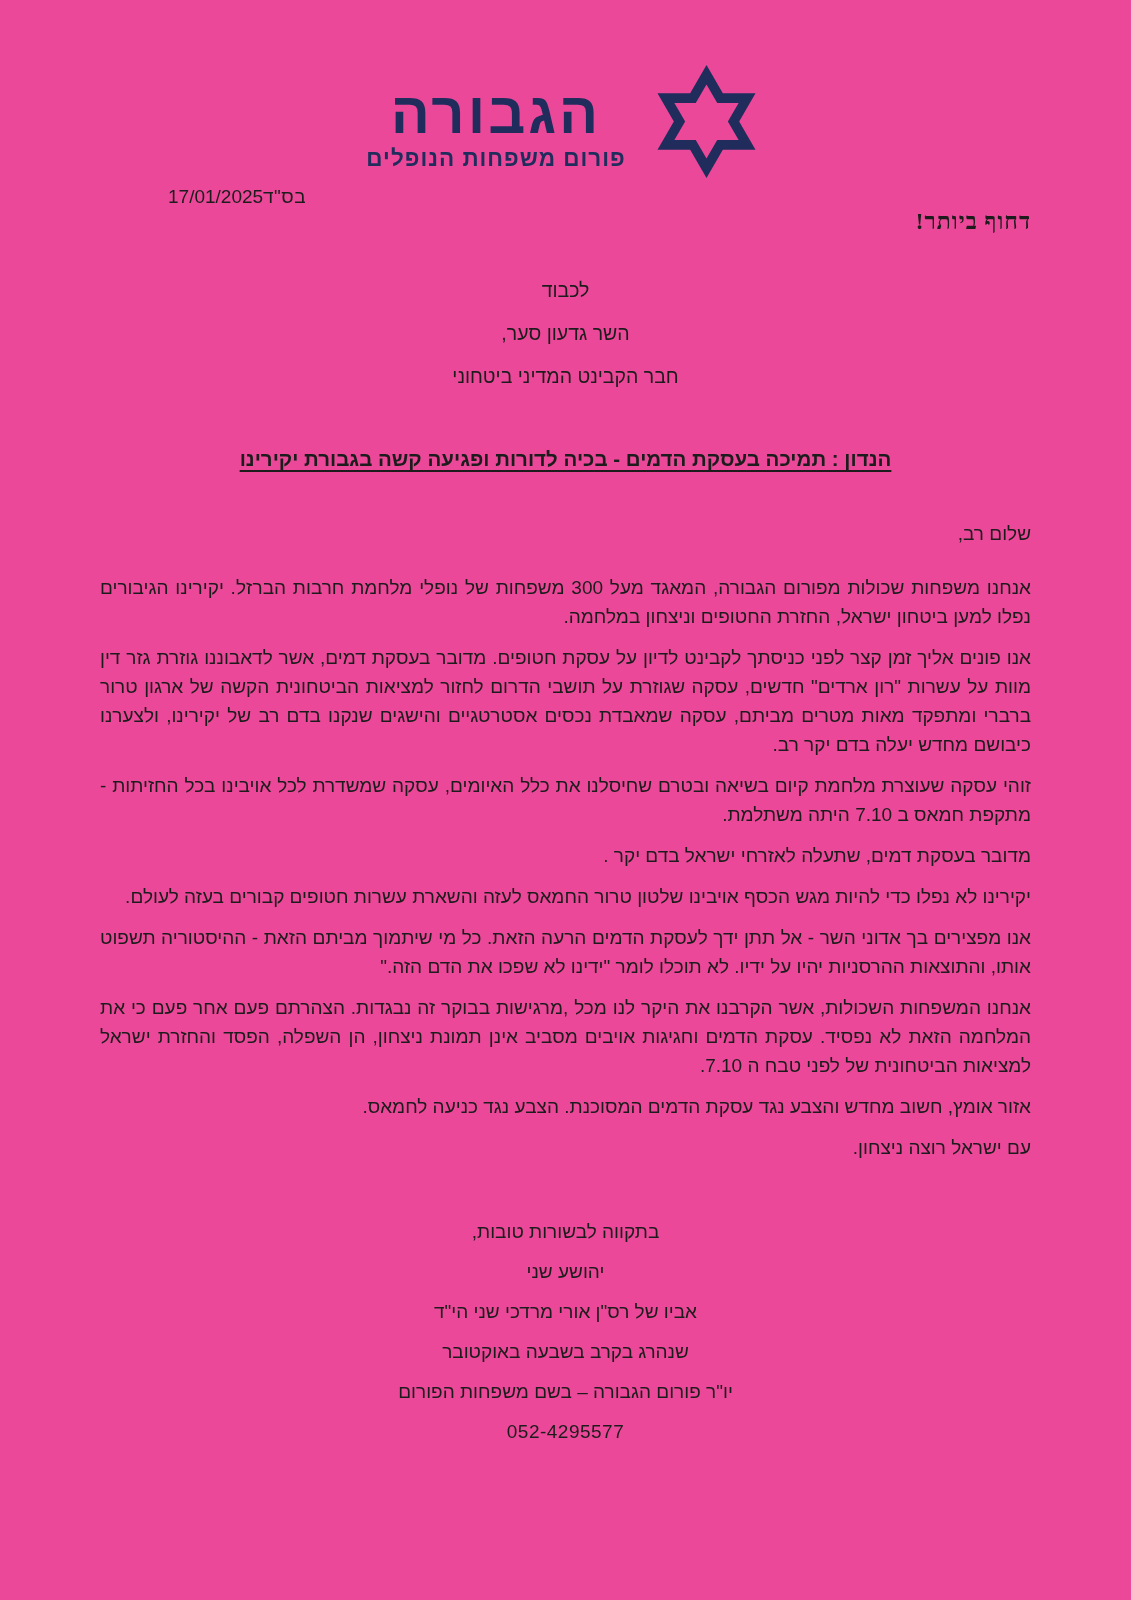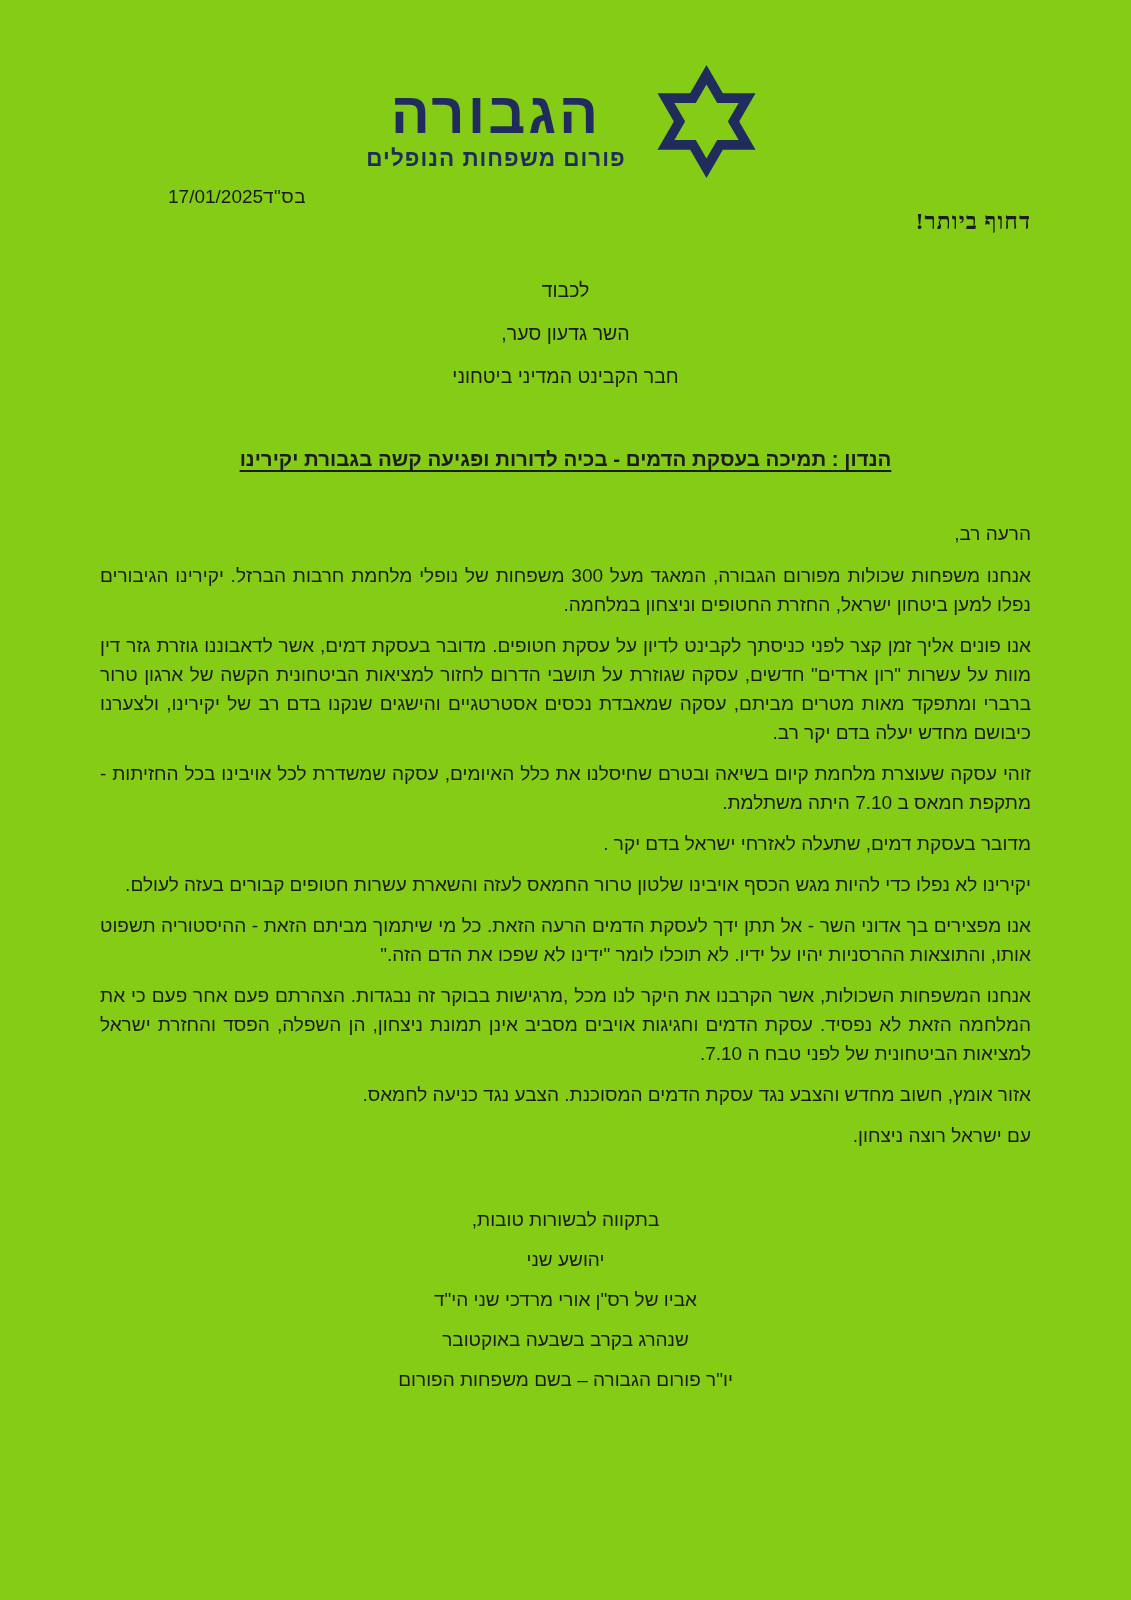--- a/index.html
+++ b/index.html
@@ -1,20 +1,20 @@
 <!DOCTYPE html>
 <html lang="he"><head>
 <meta charset="utf-8">
 <style>
   * { margin: 0; padding: 0; box-sizing: border-box; }
   html, body { background: #e8e8e8; }
   .page {
     width: 1131px; height: 1600px;
     margin: 0 auto;
-    background: #84cc16;
+    background: #ec4899;
     position: relative;
     font-family: "Liberation Sans", sans-serif;
     color: #1c1c1c;
     overflow: hidden;
   }
   .content { padding: 0 100px; direction: rtl; }
 
   
   .logo-wrap {
     padding-top: 60px;
@@ -77,21 +77,21 @@
     text-decoration: underline;
     text-underline-offset: 4px;
   }
 
   
   .greeting {
     margin-top: 52px;
     text-align: right;
     font-size: 19px;
   }
-  .body-text { margin-top: 16px; }
+  .body-text { margin-top: 28px; }
   .body-text p {
     font-size: 19px;
     line-height: 29px;
     text-align: justify;
     margin-bottom: 12px;
   }
 
   
   .signature {
     margin-top: 50px;
@@ -128,36 +128,37 @@
     <div class="urgent">דחוף ביותר!</div>
 
     <div class="recipient">
       <div>לכבוד</div>
       <div>השר גדעון סער,</div>
       <div>חבר הקבינט המדיני ביטחוני</div>
     </div>
 
     <div class="subject">הנדון : תמיכה בעסקת הדמים - בכיה לדורות ופגיעה קשה בגבורת יקירינו</div>
 
-    <div class="greeting">הרעה רב,</div>
+    <div class="greeting">שלום רב,</div>
 
     <div class="body-text">
       <p>אנחנו משפחות שכולות מפורום הגבורה, המאגד מעל 300 משפחות של נופלי מלחמת חרבות הברזל. יקירינו הגיבורים נפלו למען ביטחון ישראל, החזרת החטופים וניצחון במלחמה.</p>
       <p>אנו פונים אליך זמן קצר לפני כניסתך לקבינט לדיון על עסקת חטופים. מדובר בעסקת דמים, אשר לדאבוננו גוזרת גזר דין מוות על עשרות "רון ארדים" חדשים, עסקה שגוזרת על תושבי הדרום לחזור למציאות הביטחונית הקשה של ארגון טרור ברברי ומתפקד מאות מטרים מביתם, עסקה שמאבדת נכסים אסטרטגיים והישגים שנקנו בדם רב של יקירינו, ולצערנו כיבושם מחדש יעלה בדם יקר רב.</p>
       <p>זוהי עסקה שעוצרת מלחמת קיום בשיאה ובטרם שחיסלנו את כלל האיומים, עסקה שמשדרת לכל אויבינו בכל החזיתות - מתקפת חמאס ב 7.10 היתה משתלמת.</p>
       <p>מדובר בעסקת דמים, שתעלה לאזרחי ישראל בדם יקר .</p>
       <p>יקירינו לא נפלו כדי להיות מגש הכסף אויבינו שלטון טרור החמאס לעזה והשארת עשרות חטופים קבורים בעזה לעולם.</p>
       <p>אנו מפצירים בך אדוני השר - אל תתן ידך לעסקת הדמים הרעה הזאת. כל מי שיתמוך מביתם הזאת - ההיסטוריה תשפוט אותו, והתוצאות ההרסניות יהיו על ידיו. לא תוכלו לומר "ידינו לא שפכו את הדם הזה."</p>
       <p>אנחנו המשפחות השכולות, אשר הקרבנו את היקר לנו מכל ,מרגישות בבוקר זה נבגדות. הצהרתם פעם אחר פעם כי את המלחמה הזאת לא נפסיד. עסקת הדמים וחגיגות אויבים מסביב אינן תמונת ניצחון, הן השפלה, הפסד והחזרת ישראל למציאות הביטחונית של לפני טבח ה 7.10.</p>
       <p>אזור אומץ, חשוב מחדש והצבע נגד עסקת הדמים המסוכנת. הצבע נגד כניעה לחמאס.</p>
       <p>עם ישראל רוצה ניצחון.</p>
     </div>
 
     <div class="signature">
       <div>בתקווה לבשורות טובות,</div>
       <div>יהושע שני</div>
       <div>אביו של רס"ן אורי מרדכי שני הי"ד</div>
       <div>שנהרג בקרב בשבעה באוקטובר</div>
       <div>יו"ר פורום הגבורה – בשם משפחות הפורום</div>
+      <div class="phone">052-4295577</div>
     </div>
 
   </div>
 </div>
 
 </body></html>

